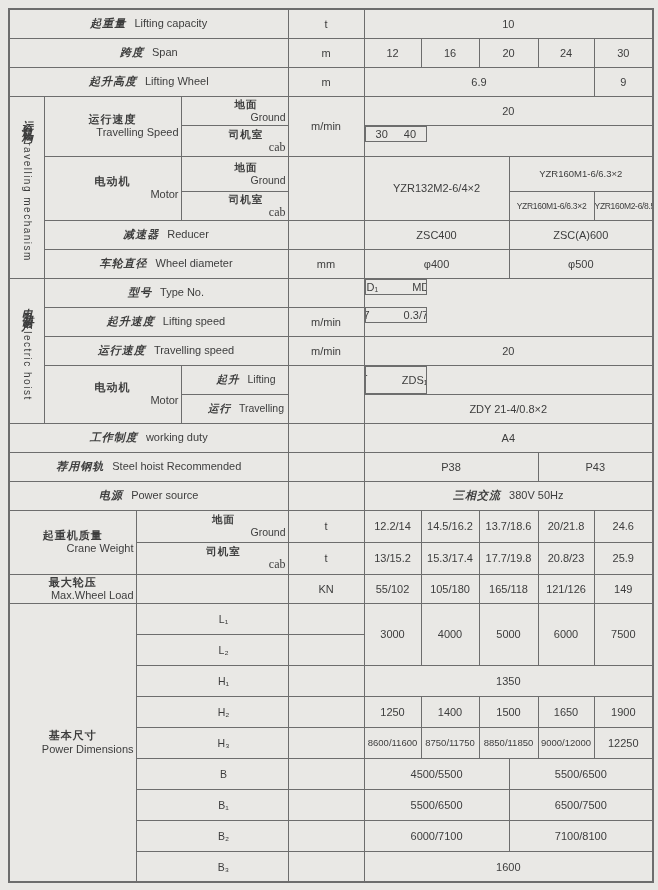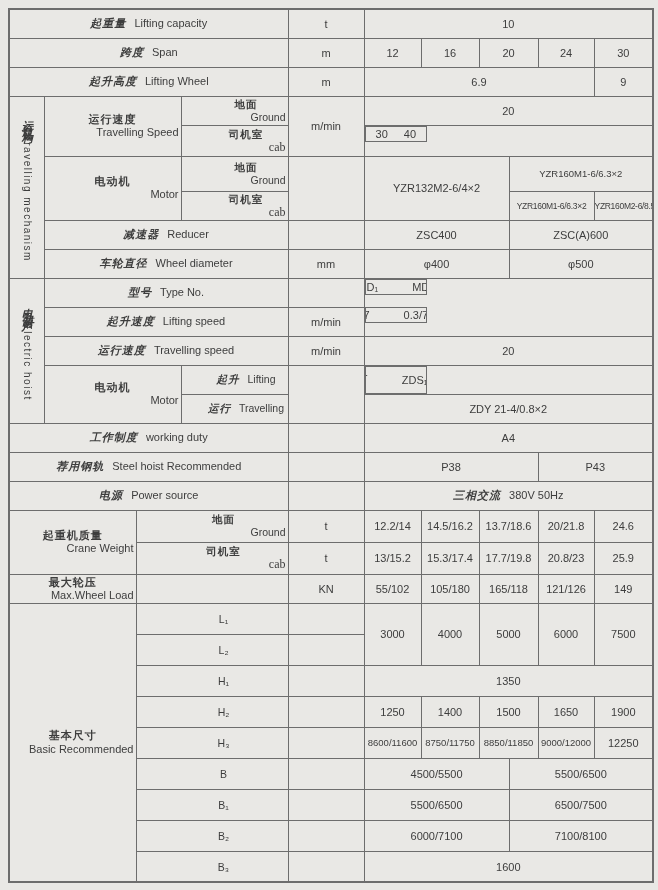--- a/index.html
+++ b/index.html
@@ -257,21 +257,21 @@
           <td class="unit">KN</td>
           <td class="val">55/102</td>
           <td class="val">105/180</td>
           <td colspan="2" class="val">165/118</td>
           <td class="val">121/126</td>
           <td class="val">149</td>
         </tr>
         <tr>
           <td colspan="2" rowspan="9" class="label">
             <div class="zh">基本尺寸</div>
-            <div class="en">Basic Recommended</div>
+            <div class="en">Power Dimensions</div>
           </td>
           <td colspan="2" class="sub">L₁</td>
           <td class="unit"></td>
           <td rowspan="2" class="val">3000</td>
           <td rowspan="2" class="val">4000</td>
           <td colspan="2" rowspan="2" class="val">5000</td>
           <td rowspan="2" class="val">6000</td>
           <td rowspan="2" class="val">7500</td>
         </tr>
         <tr>

